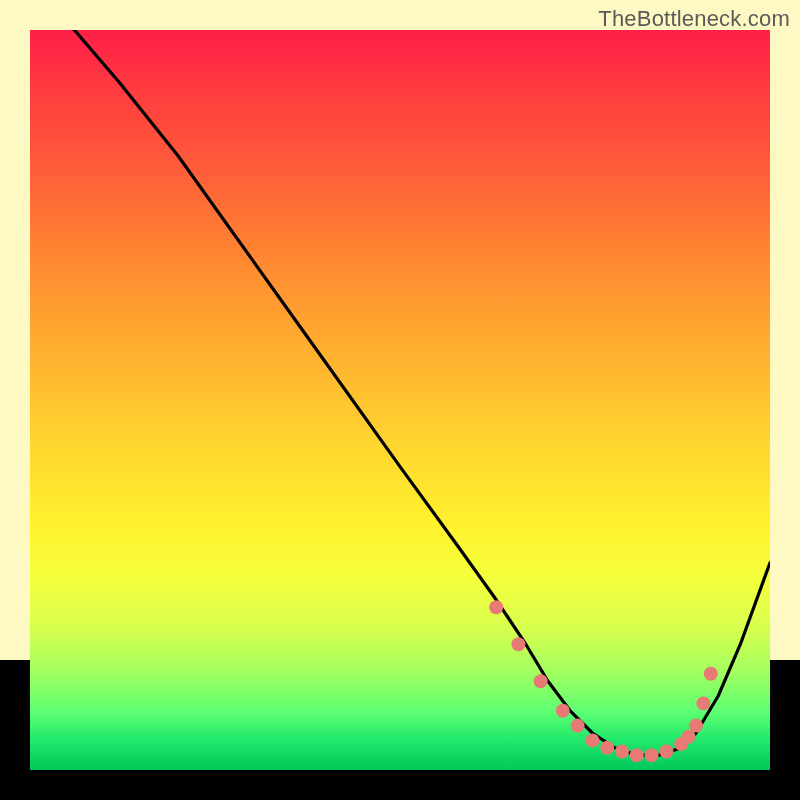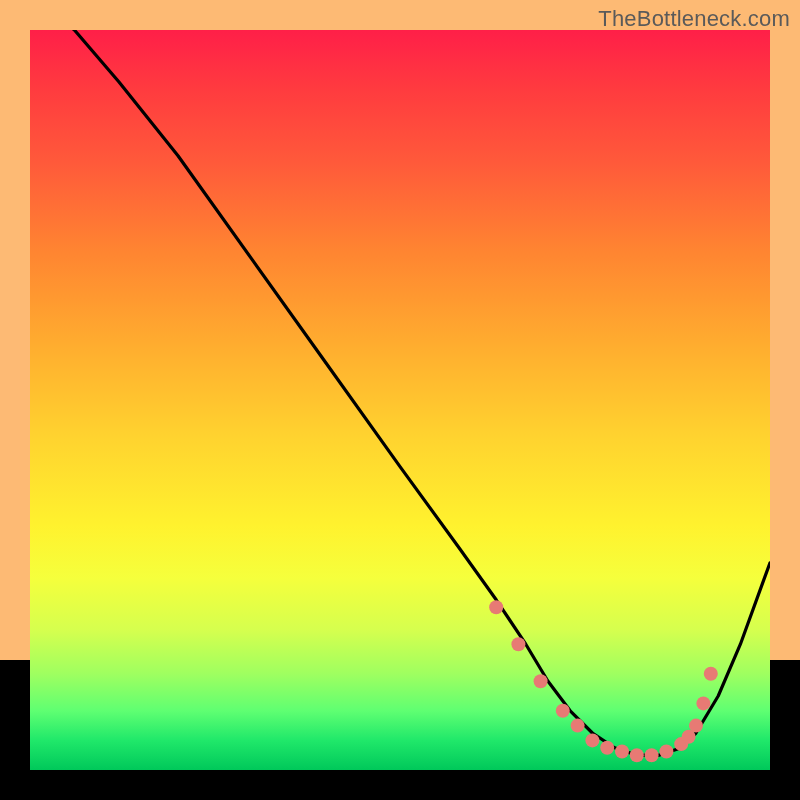--- a/index.html
+++ b/index.html
@@ -1,21 +1,21 @@
 <!DOCTYPE html>
 <html><head>
 <meta charset="utf-8">
 <style>
   * { margin: 0; padding: 0; box-sizing: border-box; }
   html, body { width: 800px; height: 800px; background: #000; overflow: hidden; }
   .frame {
     position: relative;
     width: 800px;
     height: 660px;
-    background: #fdba74;
+    background: #fef9c3;
   }
   .watermark {
     position: absolute;
     top: 6px;
     right: 10px;
     font-family: Arial, sans-serif;
     font-size: 22px;
     color: #5a5a5a;
     letter-spacing: 0.2px;
   }

